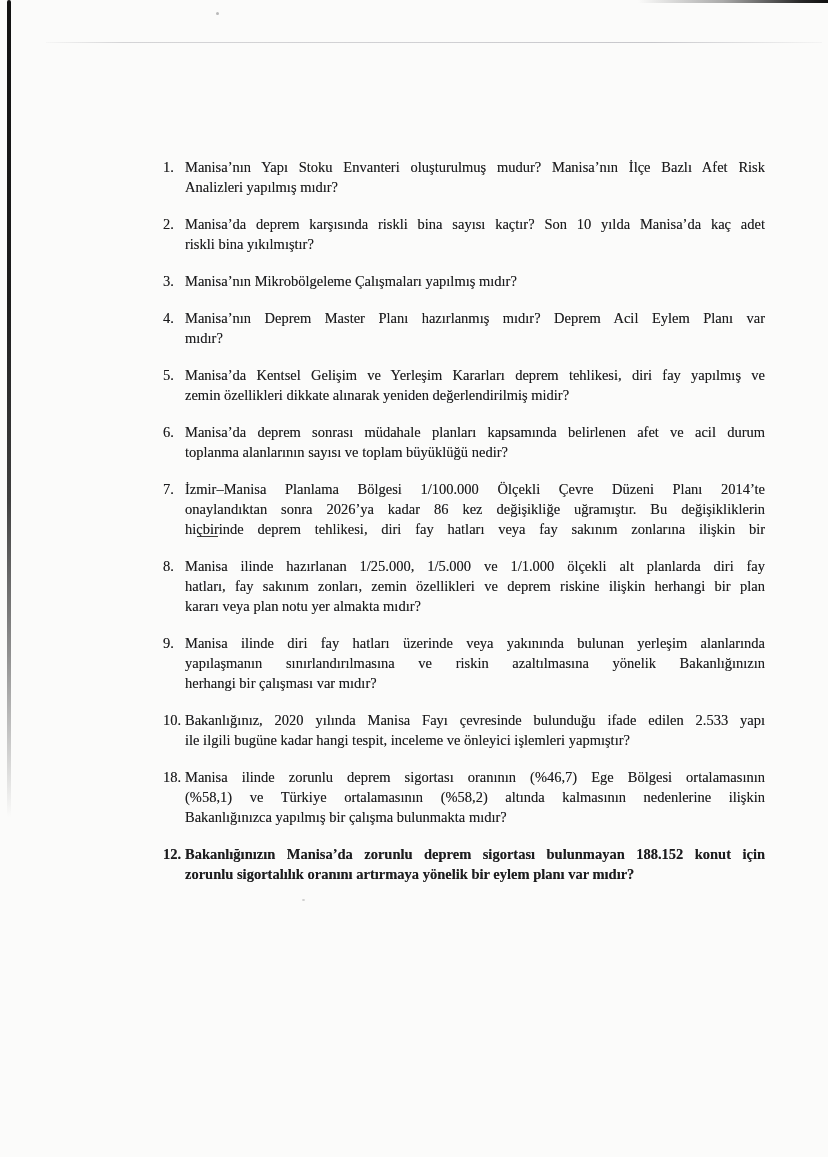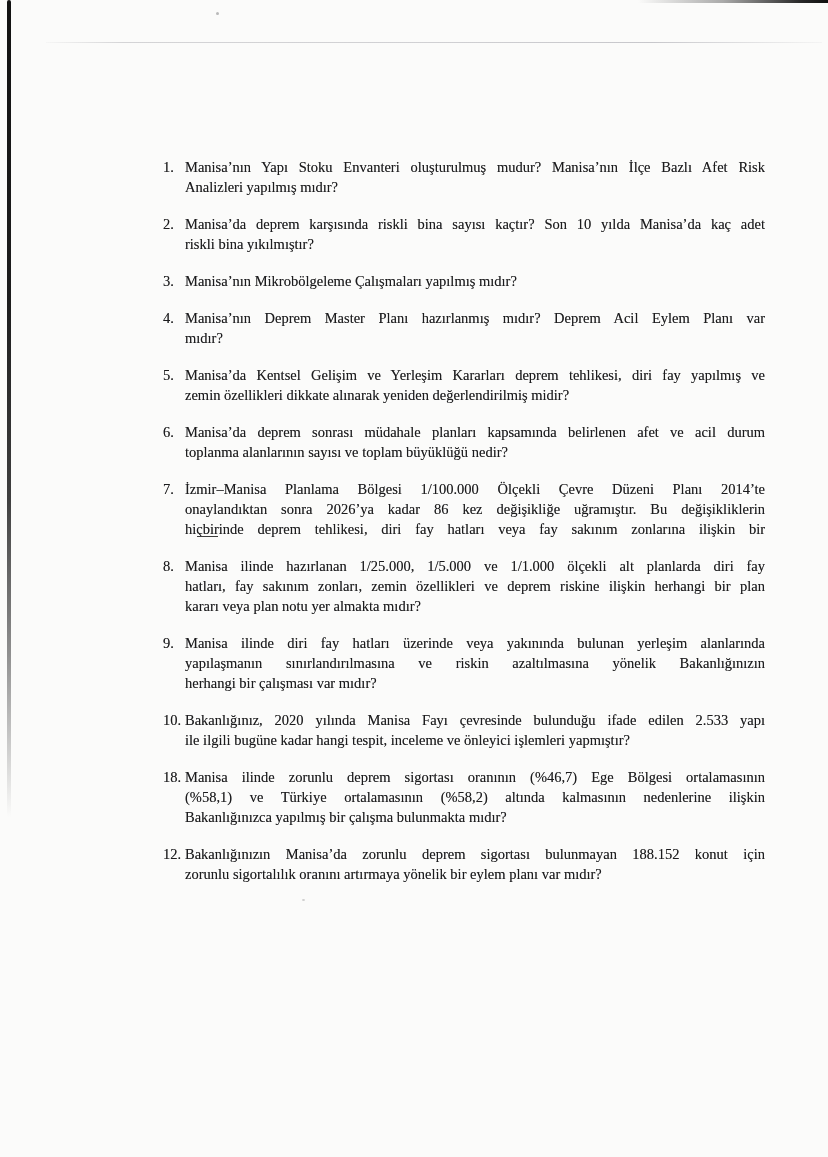--- a/index.html
+++ b/index.html
@@ -38,21 +38,21 @@
     background: #3c3c3c;
   }
   
   .questions {
     position: absolute; left: 163px; top: 157px; width: 602px;
     margin: 0; padding: 0; list-style: none;
     font-size: 14.5px; line-height: 20px;
     text-shadow: 0 0 0.5px rgba(30,30,30,0.5);
   }
   .q-item { display: flex; margin: 0 0 17px 0; }
-  .q-item:last-child { margin-bottom: 10px; }
+  .q-item:last-child { margin-bottom: 10px; font-weight: bold; }
   .q-num { flex: 0 0 22px; width: 22px; text-align: left; }
   .q-text { flex: 1 1 auto; width: 580px; }
   .line { text-align: justify; text-align-last: justify; white-space: nowrap; }
   .line.last { text-align: right; text-align-last: left; }
 </style>
 </head>
 <body>
 
 <div class="page">
   <div class="edge-bar"></div>

